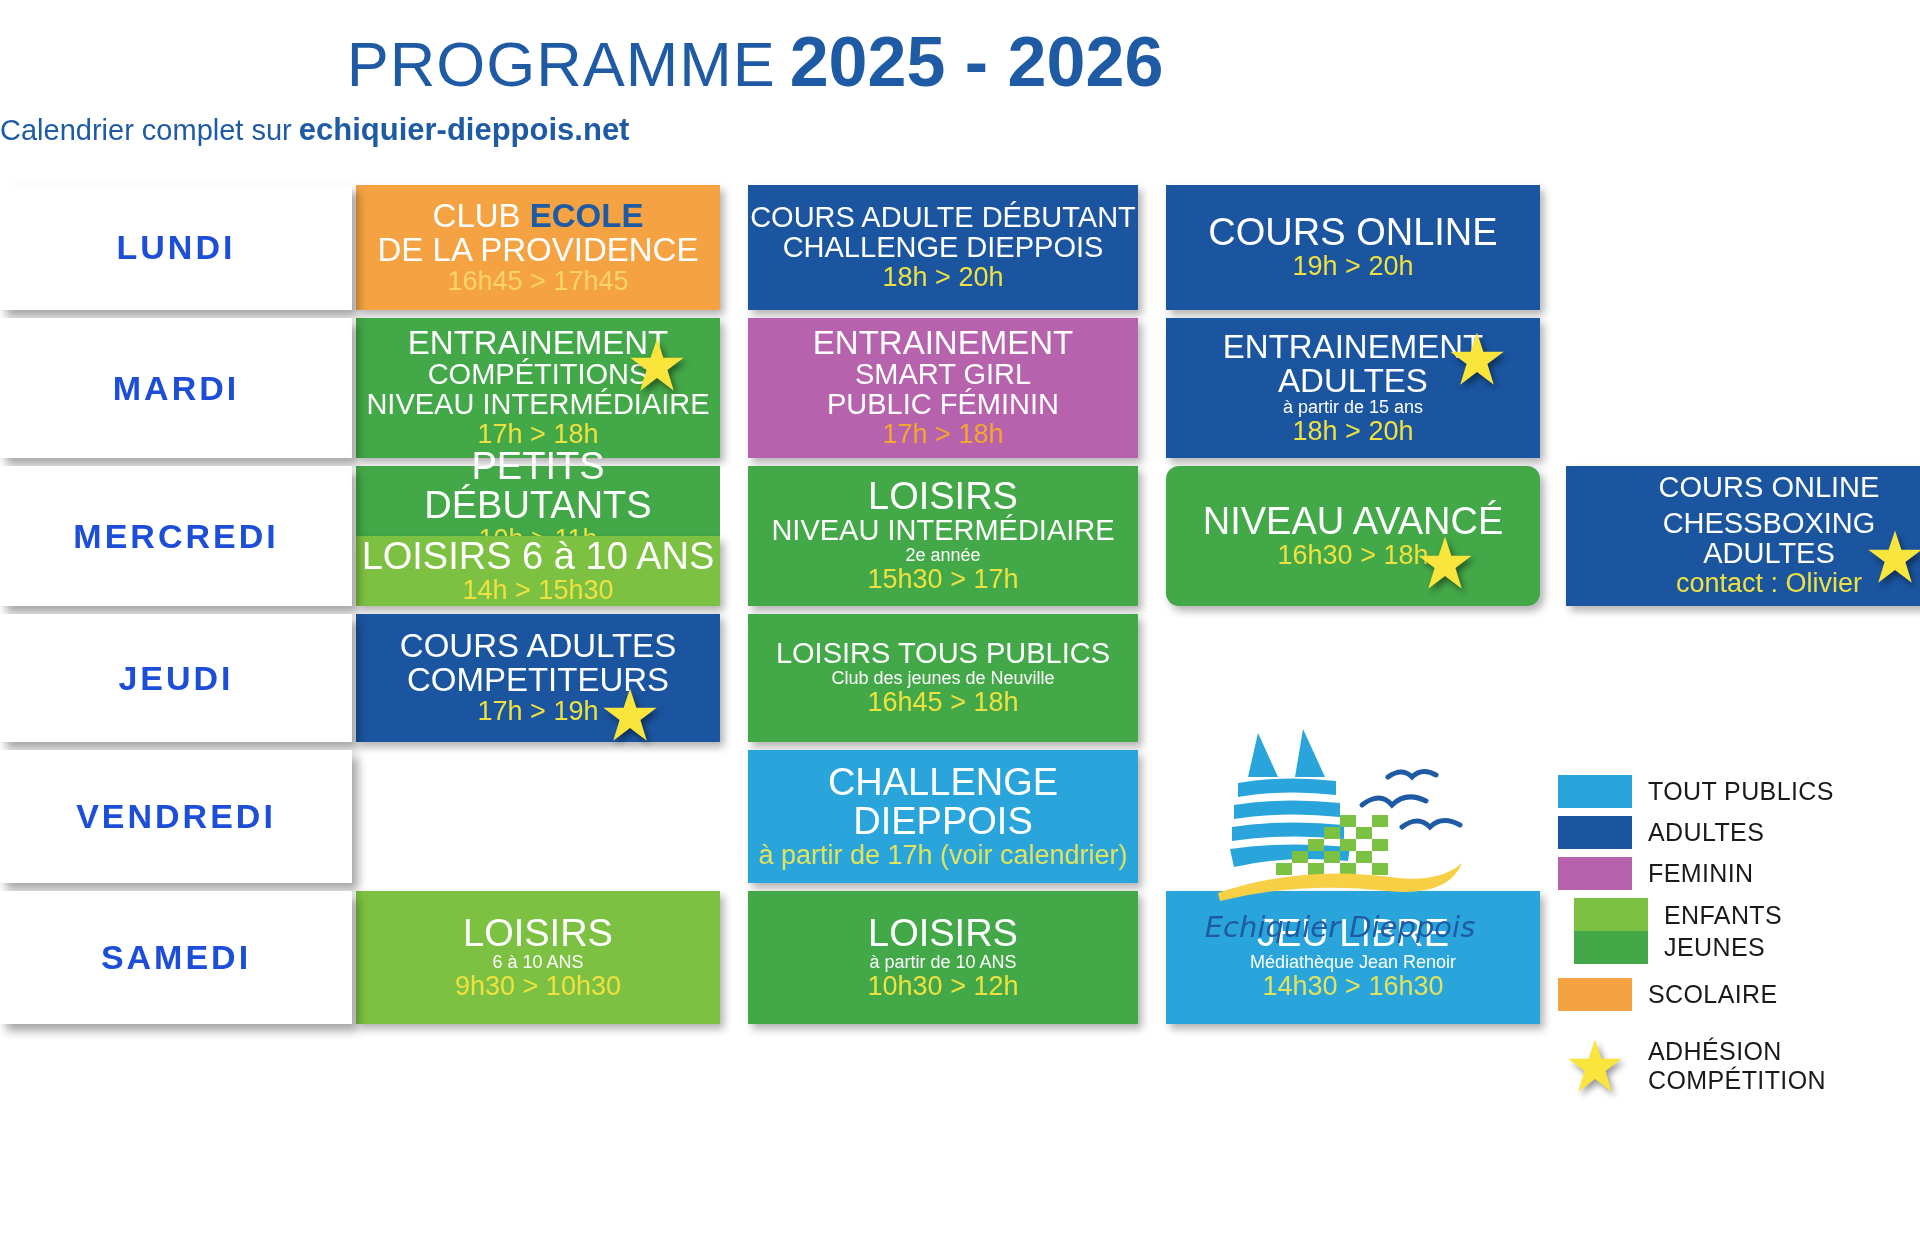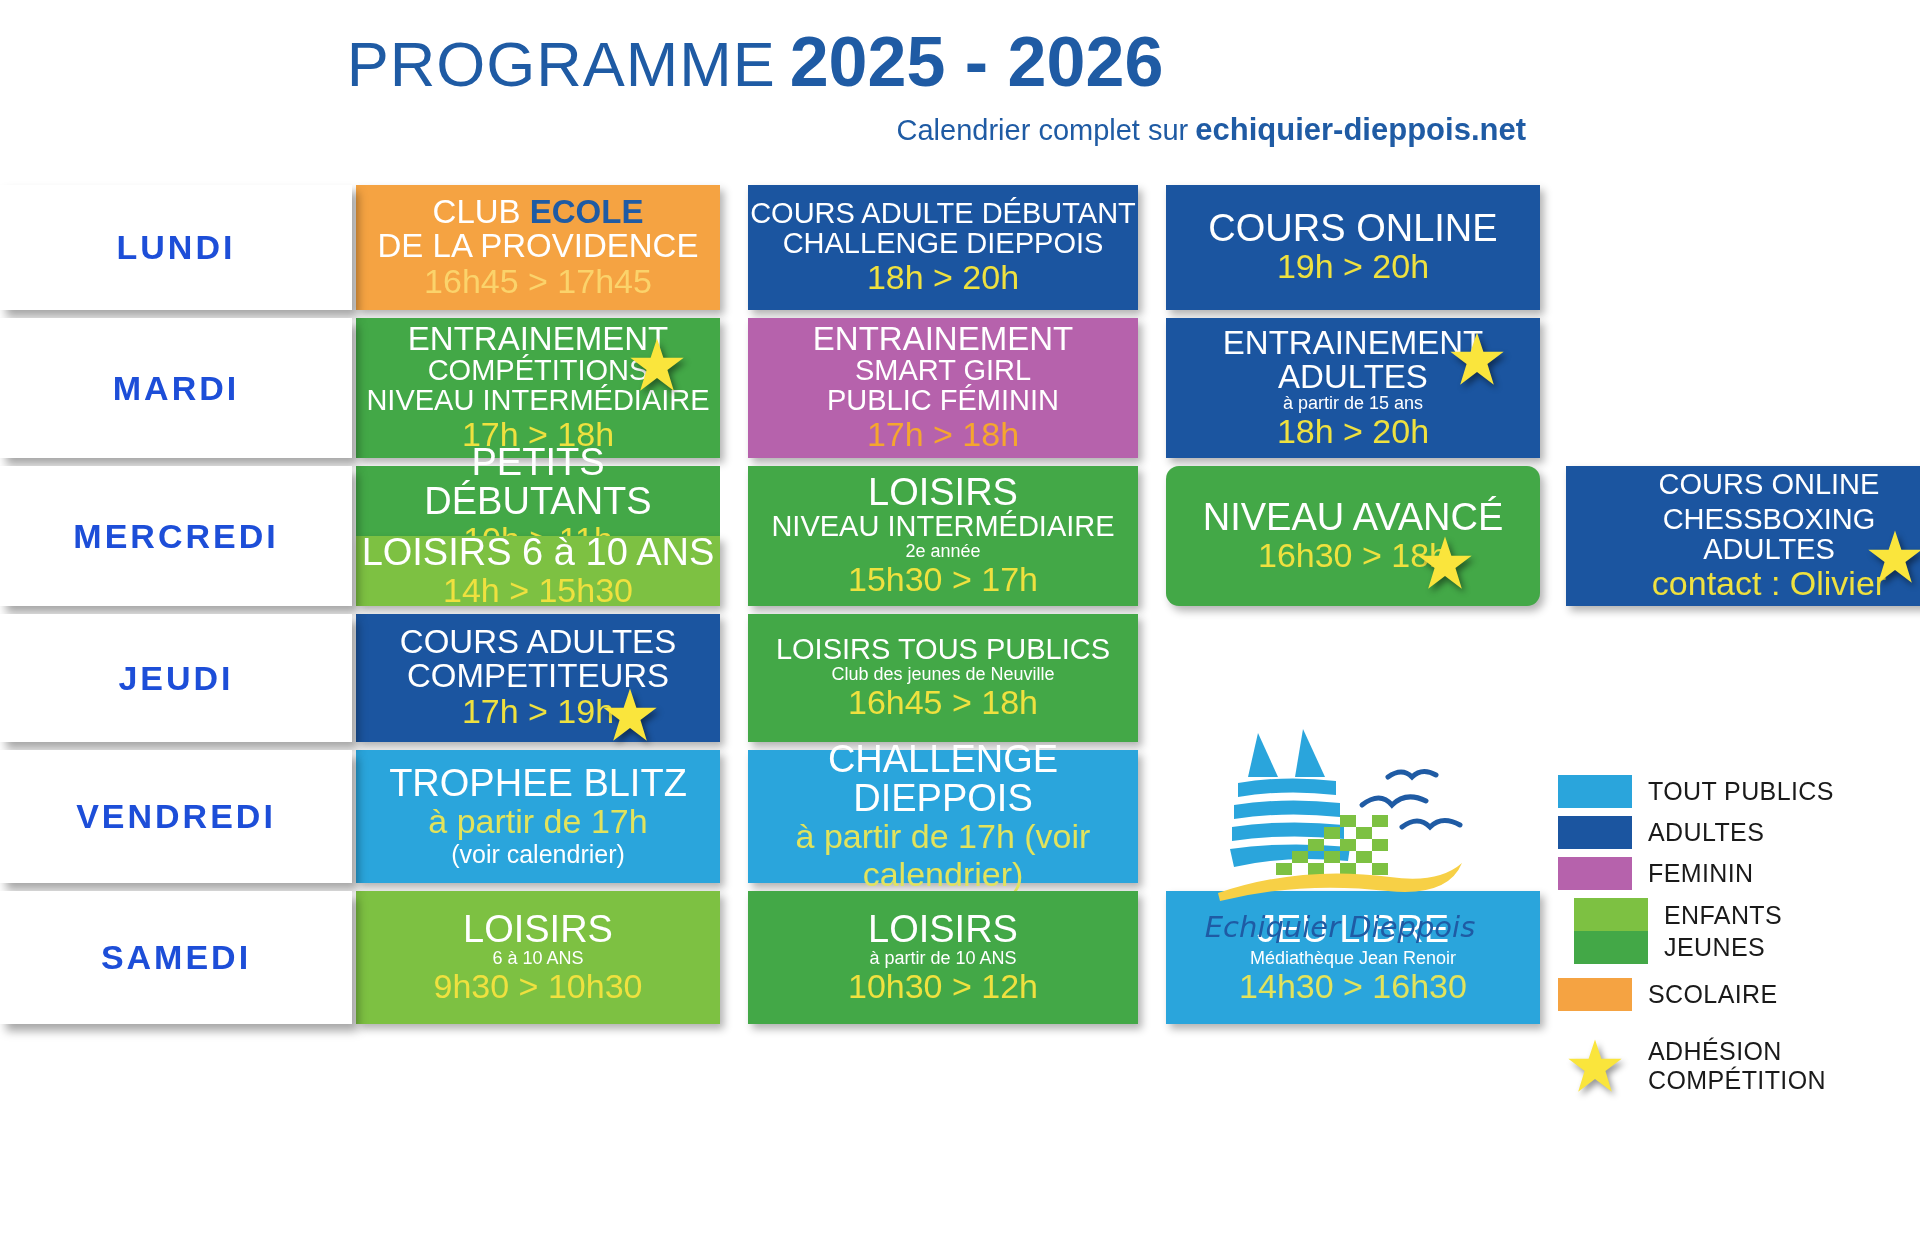--- a/index.html
+++ b/index.html
@@ -18,22 +18,22 @@
   }
   #title-programme{
     font-size:63px;color:#1F5BA4;letter-spacing:1px;
     font-weight:400;vertical-align:baseline;
   }
   #title-years{
     font-size:70px;color:#1F5BA4;font-weight:bold;letter-spacing:0px;
     margin-left:14px;vertical-align:baseline;
   }
   #subtitle-line{
-    position:absolute;left:0;top:112px;width:1510px;text-align:right;
-    white-space:nowrap;padding-right:0px;margin-left:16px;
+    position:absolute;left:0;top:112px;width:1510px;
+    white-space:nowrap;padding-right:0px;
   }
   #subtitle-text{font-size:29px;color:#1F5BA4;}
   #subtitle-site{font-size:31px;color:#1F5BA4;font-weight:bold;margin-left:7px;}
 
   
   #grid{position:absolute;left:0;top:185px;width:1920px;}
   .day-row{position:relative;width:1920px;margin-bottom:8px;}
   .daybar{
     position:absolute;left:0;top:0;height:100%;width:352px;
     background:#ffffff;
@@ -53,21 +53,21 @@
     text-align:center;overflow:visible;
   }
   .cell.split{flex-direction:column;justify-content:flex-start;padding:0;}
   .sub{
     width:100%;display:flex;flex-direction:column;align-items:center;justify-content:center;
   }
   .l1{font-size:33px;line-height:1.03;letter-spacing:0px;}
   .l1.big{font-size:38px;}
   .l1.sm{font-size:29px;}
   .l2{font-size:18px;line-height:1.06;}
-  .time{font-size:34px;line-height:1.1;}
+  .time{font-size:27px;line-height:1.1;}
   .time.y{color:#EFE13F;}
   .time.o{color:#F5A62E;}
   .time.yg{color:#E2E35C;}
   .bluebold{color:#1F5BA4;font-weight:bold;}
   .note{font-size:25px;}
   .star{
     position:absolute;width:58px;height:58px;
     filter:drop-shadow(3px 4px 3px rgba(0,0,0,0.45));
     z-index:6;
   }
@@ -238,25 +238,20 @@
 
     </div>
   </div>
 
   <div class="day-row" style="height:133px;">
     <div class="daybar">
       <span class="daybar-label">VENDREDI</span>
     </div>
     <div class="cells">
 
-      <div class="cell" style="left:0px;width:364px;background:#2AA5DC;">
-        <div class="l1 big">TROPHEE BLITZ</div>
-        <div class="time yg">à partir de 17h</div>
-        <div class="note">(voir calendrier)</div>
-      </div>
 
       <div class="cell" style="left:392px;width:390px;background:#2AA5DC;">
         <div class="l1 big">CHALLENGE</div>
         <div class="l1 big">DIEPPOIS</div>
         <div class="time yg">à partir de 17h (voir calendrier)</div>
       </div>
 
     </div>
   </div>
 

